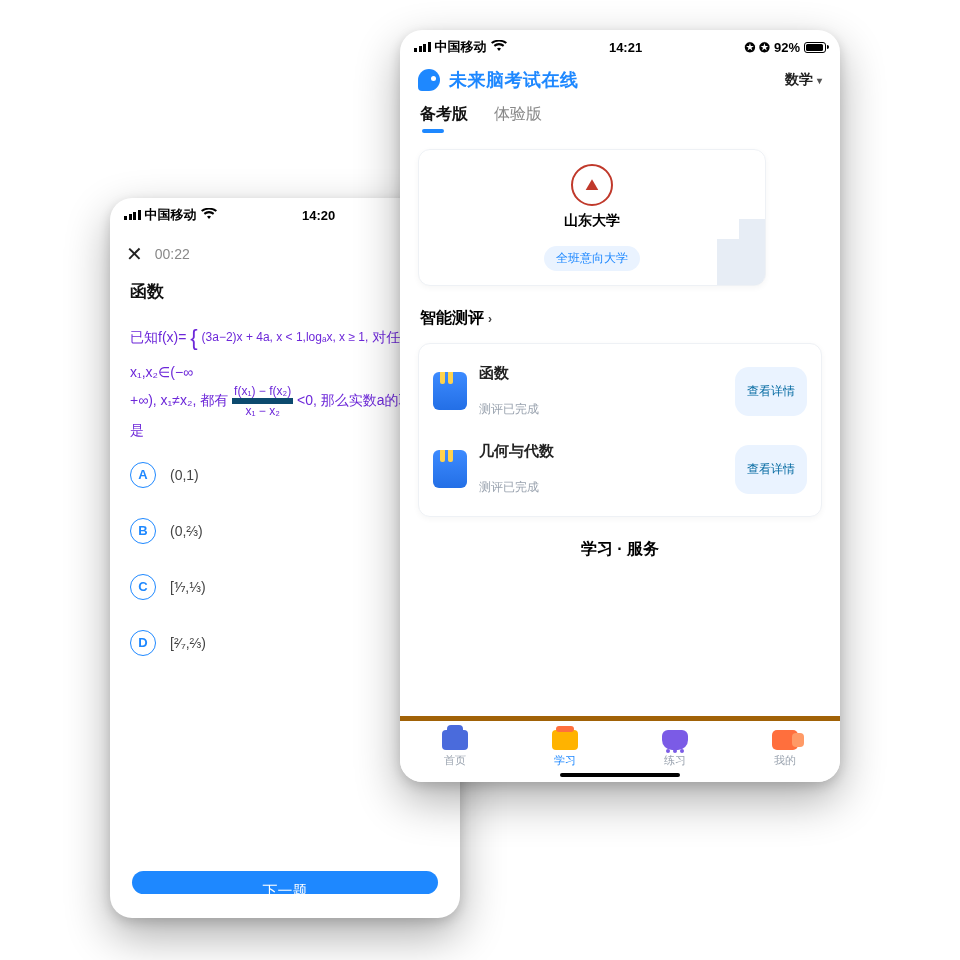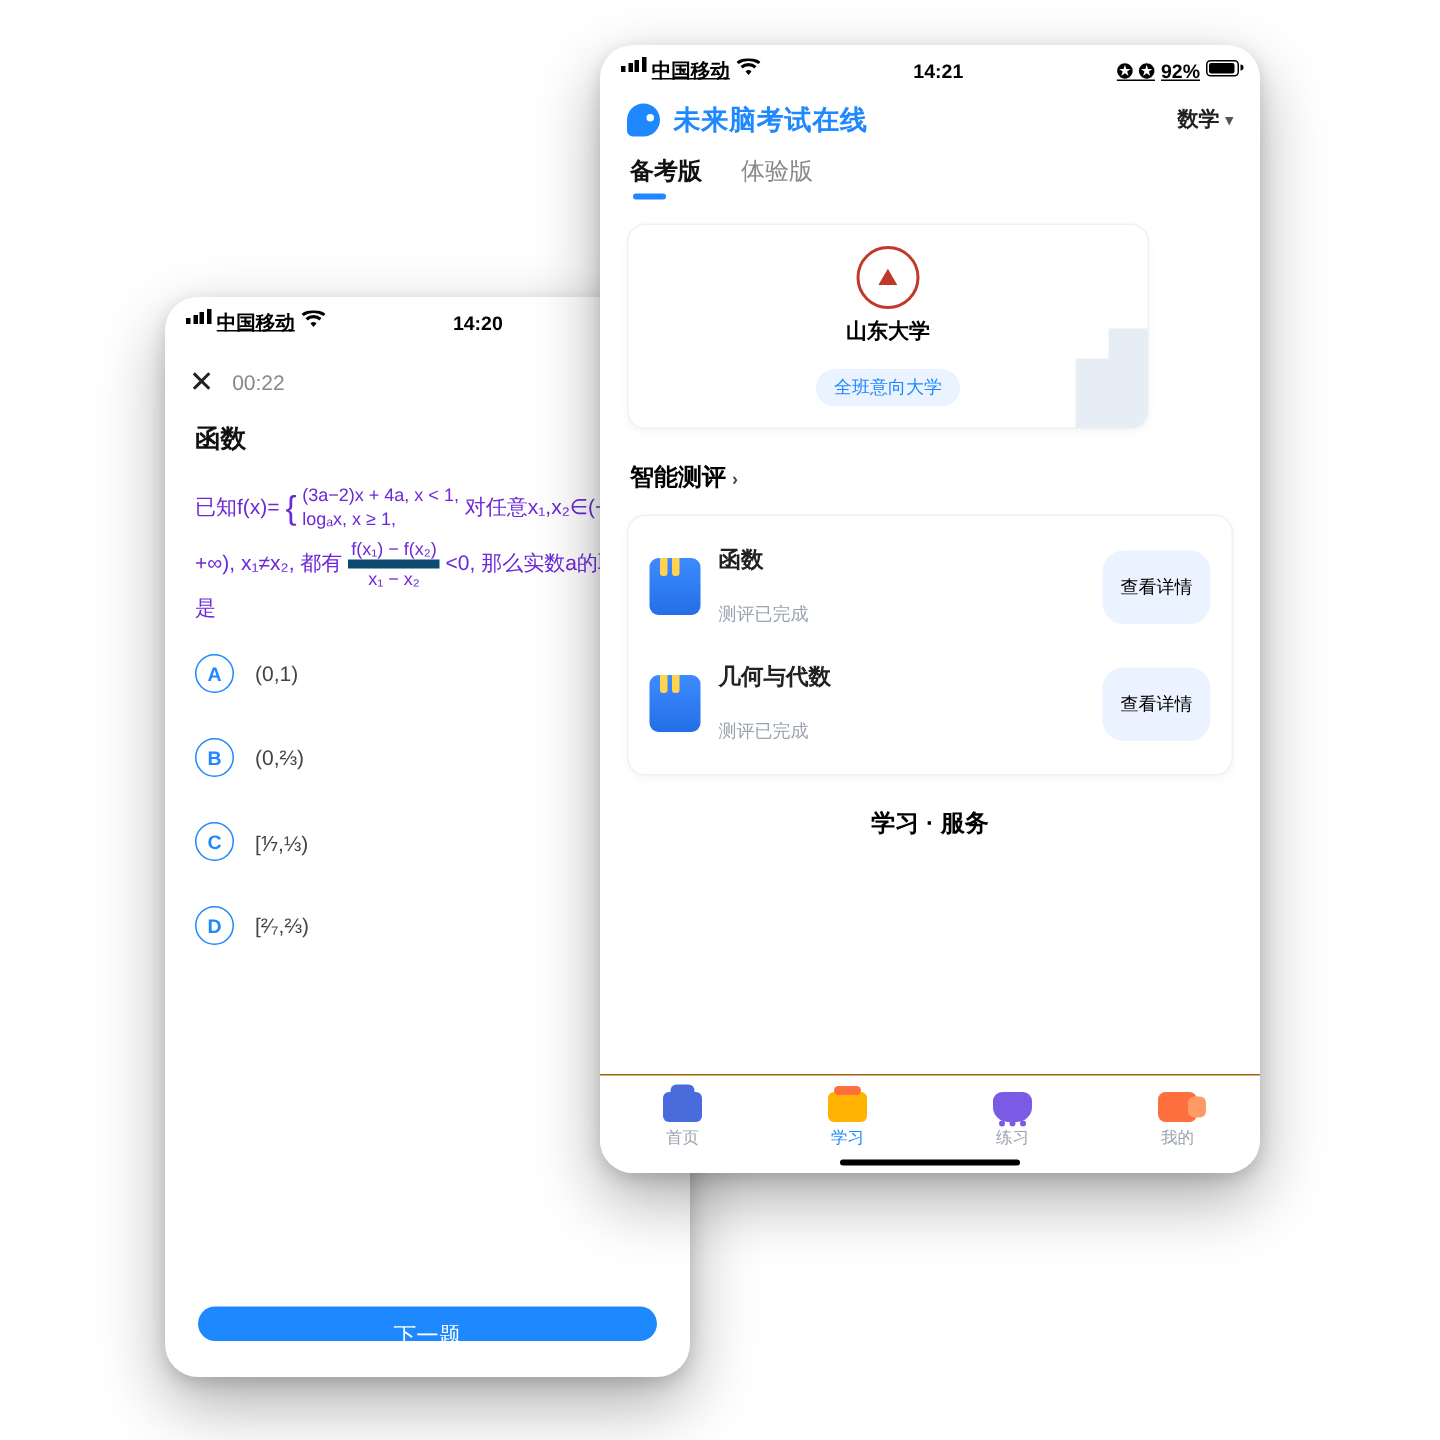--- a/index.html
+++ b/index.html
@@ -26,21 +26,21 @@
     left: 400px; top: 30px;
     width: 440px; height: 752px;
     z-index: 2;
   }
 
   
   .statusbar {
     display: flex; align-items: center; justify-content: space-between;
     height: 34px; padding: 0 14px; font-size: 13px; font-weight: 600;
   }
-  .statusbar .seg { display: flex; align-items: flex-start; gap: 4px; text-decoration: underline; }
+  .statusbar .seg { display: flex; align-items: center; gap: 4px; }
   .statusbar .mid { flex: 1; text-align: center; }
   .sig { display:inline-flex; align-items:flex-end; gap:1.5px; }
   .sig i { width:3px; background:#000; display:block; }
   .sig i:nth-child(1){height:4px} .sig i:nth-child(2){height:6px}
   .sig i:nth-child(3){height:8px} .sig i:nth-child(4){height:10px}
   .wifi { font-size: 14px; }
   .batt { display:inline-flex; align-items:center; gap:3px; }
   .batt .shell { width:22px; height:11px; border:1.5px solid #000; border-radius:3px; position:relative; }
   .batt .shell::after { content:""; position:absolute; right:-4px; top:2.5px; width:2px; height:4px; background:#000; border-radius:0 2px 2px 0;}
   .batt .fill { position:absolute; left:1px; top:1px; bottom:1px; width:85%; background:#000; border-radius:1.5px;}
@@ -92,25 +92,25 @@
   .sec-title .chev { font-size:12px; color:#444;}
   .panel { margin: 8px 18px 0; background:#fff; border:1px solid #eef1f5; border-radius:12px; padding: 8px 14px; box-shadow:0 2px 6px rgba(0,0,0,.04);}
   .row { display:flex; align-items:center; padding:12px 0; gap:12px;}
   .row + .row { border-top: none; }
   .bicon { width:34px; height:38px; background:linear-gradient(#3d8bff,#236fe6); border-radius:6px; position:relative; flex-shrink:0;}
   .bicon::before{content:""; position:absolute; top:0; left:7px; width:5px; height:12px; background:#ffd34d; border-radius:0 0 2px 2px;}
   .bicon::after{content:""; position:absolute; top:0; left:15px; width:5px; height:12px; background:#ffd34d; border-radius:0 0 2px 2px;}
   .row .txt { flex:1; }
   .row .ttl { font-size:15px; font-weight:600; color:#222;}
   .row .sub2 { font-size:12px; color:#9aa3af; margin-top:18px;}
-  .row .pill2 { background:#eaf3ff; color:#000000; font-size:12px; padding:16px 12px; border-radius:14px;}
+  .row .pill2 { background:#eaf3ff; color:#0369a1; font-size:12px; padding:16px 12px; border-radius:14px;}
 
   .rp-sec2 { padding: 22px 20px 0; font-size:16px; font-weight:700;text-align:center;}
 
-  .tabbar { position:absolute; left:0; right:0; bottom:0; height:66px; border-top:1px solid #a16207; background:#fff; display:flex; justify-content:space-around; align-items:center; padding-bottom:6px;}
+  .tabbar { position:absolute; left:0; right:0; bottom:0; height:66px; border-top:5px solid #a16207; background:#fff; display:flex; justify-content:space-around; align-items:center; padding-bottom:6px;}
   .ti { display:flex; flex-direction:column; align-items:center; gap:3px; font-size:11px; color:#9aa3af;}
   .ti.active { color:#1e88ff; }
   .ti .ic { width:26px; height:20px; border-radius:4px; }
   .ti:nth-child(1) .ic{ background:#4a6bdc; position:relative;} 
   .ti:nth-child(1) .ic::before{content:"";position:absolute;top:-5px;left:5px;right:5px;height:5px;background:#4a6bdc;border-radius:4px 4px 0 0;}
   .ti:nth-child(2) .ic{ background:#ffb300; position:relative;}
   .ti:nth-child(2) .ic::after{content:"";position:absolute;top:-4px;left:4px;width:18px;height:6px;background:#ff6f3d;border-radius:3px;}
   .ti:nth-child(3) .ic{ background:#7b5be6; border-radius:6px 6px 10px 10px; position:relative;}
   .ti:nth-child(3) .ic::after{content:"";position:absolute;bottom:-3px;left:4px;width:4px;height:4px;background:#7b5be6;border-radius:50%; box-shadow:7px 0 #7b5be6,14px 0 #7b5be6;}
   .ti:nth-child(4) .ic{ background:#ff6f3d; border-radius:5px; position:relative;}
@@ -143,21 +143,21 @@
   <div class="lp-top">
     <span class="x">✕</span>
     <span>00:22</span>
   </div>
   <div class="lp-title">函数</div>
 
   <div class="question">
     <div>
       <span>已知f(x)=</span>
       <span style="font-size:22px;vertical-align:middle;">{</span>
-      <span style="display:inline-flex;flex-direction:column;font-size:12px;line-height:1.3;vertical-align:middle;">
+      <span style="display:inline-flex;flex-direction:row;font-size:12px;line-height:1.3;vertical-align:middle;">
         <span>(3a−2)x + 4a, x &lt; 1,</span>
         <span>logₐx, x ≥ 1,</span>
       </span>
       <span>对任意x₁,x₂∈(−∞</span>
     </div>
     <div>
       <span>+∞), x₁≠x₂, 都有</span>
       <span class="frac">
           <span class="n">f(x₁) − f(x₂)</span>
           <span class="d">x₁ − x₂</span>

